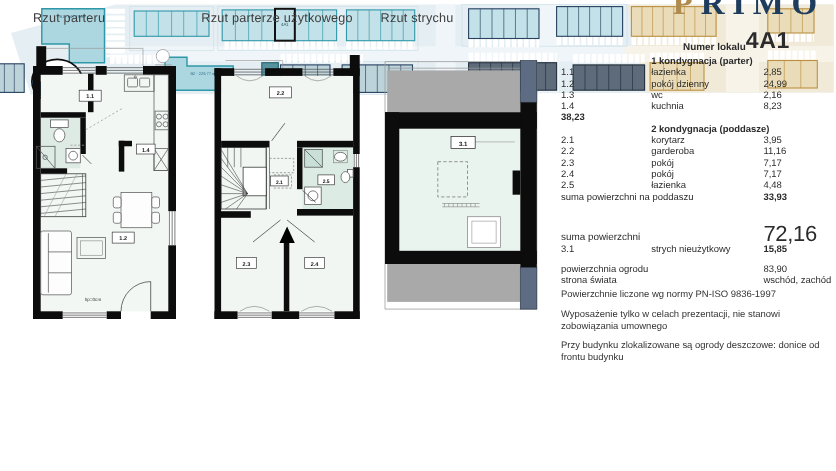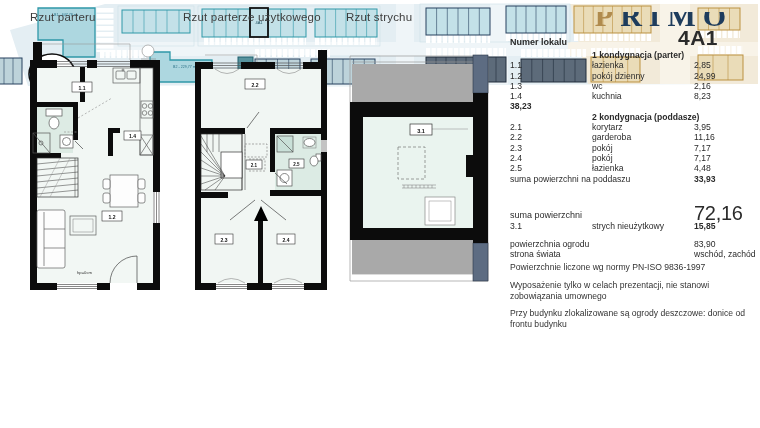--- a/index.html
+++ b/index.html
@@ -2,31 +2,31 @@
 <html><head>
 <meta charset="utf-8">
 <style>
   html,body{margin:0;padding:0}
   body{width:760px;height:428px;background:#fff;font-family:"Liberation Sans",sans-serif;color:#2b2b2b;position:relative;overflow:hidden}
   .page{position:absolute;inset:0}
   .plan-title{position:absolute;top:11px;font-size:11.5px;color:#3d3d3d;text-align:left;letter-spacing:.2px}
   .t1{left:30px;width:140px}
   .t2{left:183px;width:155px}
   .t3{left:346px;width:140px}
-  .logo{position:absolute;left:578px;top:12px;width:172px;height:21px;overflow:hidden;text-align:center}
+  .logo{position:absolute;left:578px;top:0;width:172px;height:21px;overflow:hidden;text-align:right}
   .logo-inner{display:inline-block;margin-top:-13px;font-family:"Liberation Serif",serif;font-size:30px;font-weight:bold;letter-spacing:7px;white-space:nowrap}
   .lg{color:#b08b4e}
   .ln{color:#1e3c5c}
   .plan{position:absolute}
   .p1{left:20px;top:40px;width:150px;height:255px}
   .p2{left:185px;top:40px;width:150px;height:255px}
   .p3{left:340px;top:45px;width:160px;height:245px}
   .plan text,.site text{font-family:"Liberation Sans",sans-serif}
   .info{position:absolute;left:510px;top:26px;width:248px}
-  .ihead{display:flex;justify-content:space-between;align-items:flex-end;height:21px;margin-bottom:3px}
+  .ihead{display:flex;justify-content:flex-end;align-items:flex-end;height:21px;margin-bottom:3px}
   .ihl{font-weight:bold;font-size:9px}
   .unit{font-size:21px;font-weight:bold;line-height:19px;margin-right:40px;letter-spacing:.5px}
   .trow{display:grid;grid-template-columns:82px 102px 64px;font-size:8.6px;line-height:10.3px;height:10.3px;white-space:nowrap}
   .c12{grid-column:1/3}
   .c23{grid-column:2/4}
   .b{font-weight:bold}
   .gap8{margin-top:8px}
   .total{display:grid;grid-template-columns:184px 64px;align-items:end;height:17px;margin-top:20px}
   .total .tl{font-size:9px;line-height:11px}
   .total .tv{font-size:20px;font-weight:normal;line-height:16px;letter-spacing:-.3px}

